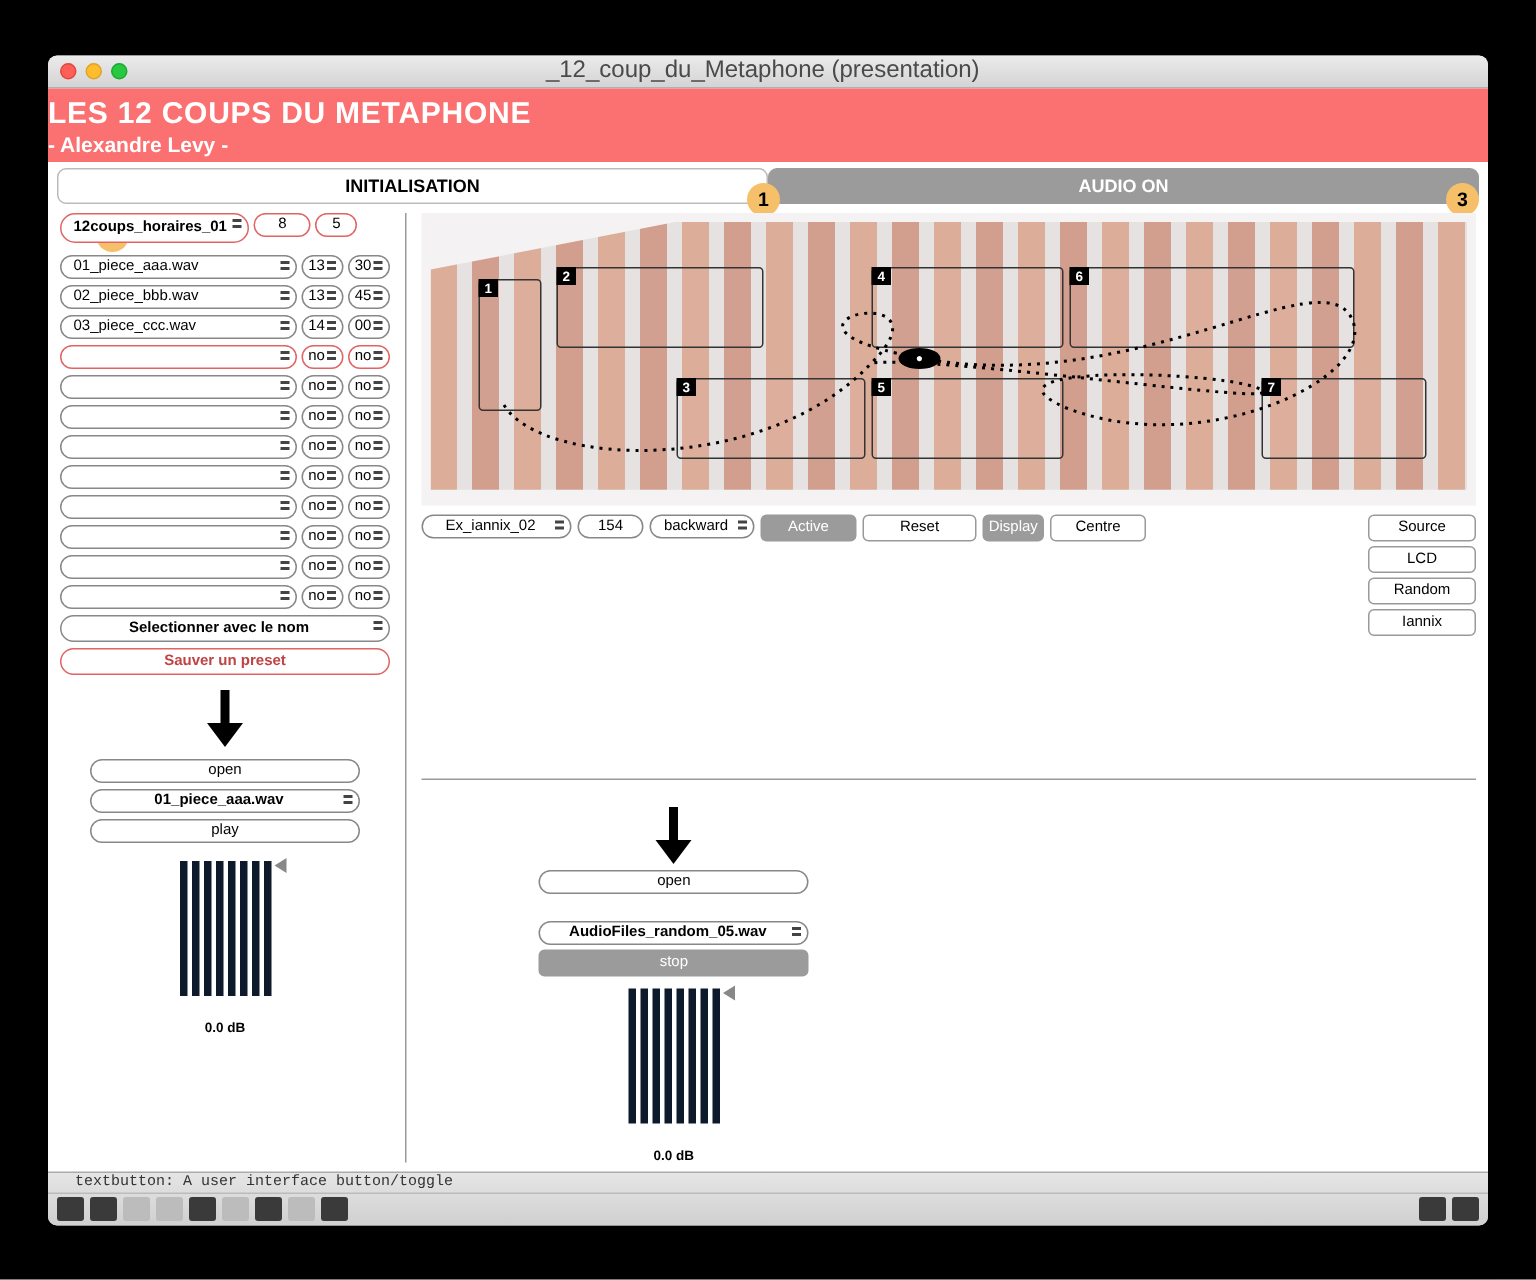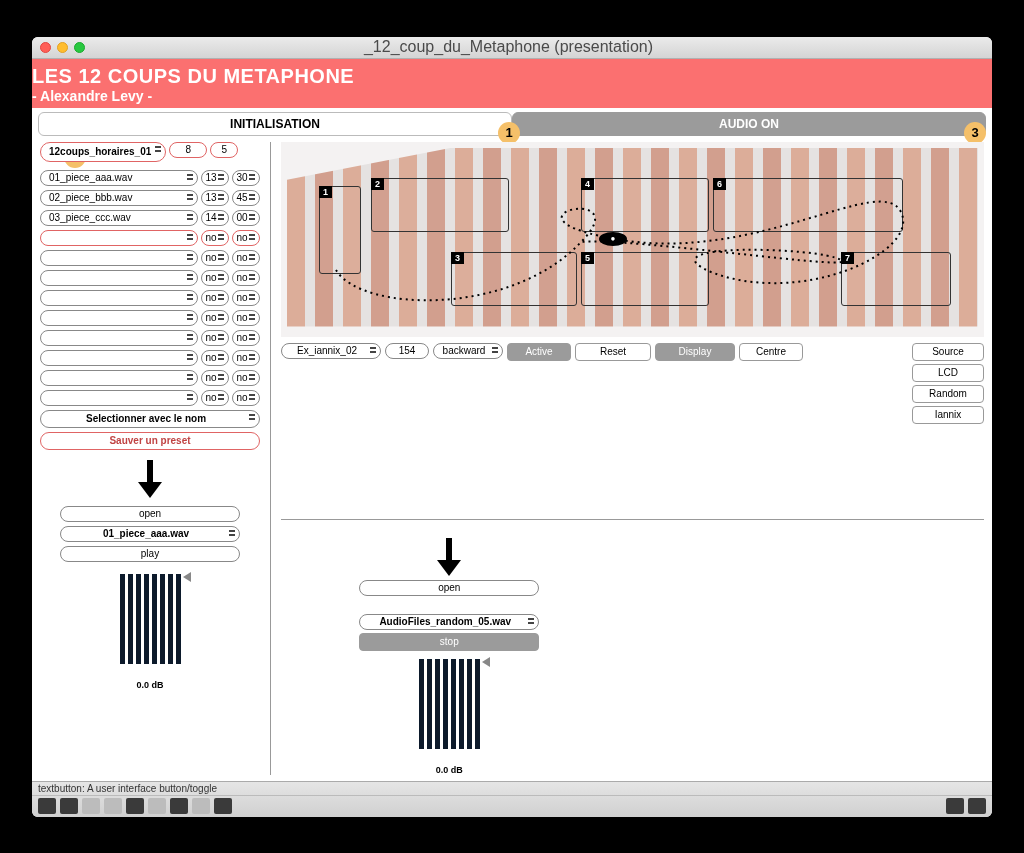--- a/index.html
+++ b/index.html
@@ -181,21 +181,21 @@
   .right-lower { display: flex; gap: 30px; margin-top: 6px; }
   .right-lower-col { flex: 1; display: flex; flex-direction: column; align-items: center; }
 
   .footer {
     background: linear-gradient(#e5e5e5, #d0d0d0);
     border-top: 1px solid #aaa;
     height: 36px;
     display: flex; flex-direction: column;
     font-size: 10px;
   }
-  .footer-status { padding: 1px 6px; color: #333; border-bottom: 1px solid #bbb;}
+  .footer-status { padding: 1px 18px; color: #333; border-bottom: 1px solid #bbb; font-family: Liberation Mono, monospace;}
   .footer-icons { flex: 1; display: flex; align-items: center; gap: 4px; padding: 0 6px; }
   .ficon { width: 18px; height: 16px; background: #3a3a3a; border-radius: 2px; }
   .ficon.lt { background: #bcbcbc; }
   .footer-spacer { flex: 1; }
 
   .divider-v { width: 1px; background: #999; align-self: stretch; }
 
   .wide-btn { width: 180px; }
 </style>
 </head>
@@ -361,21 +361,21 @@
         <div class="cursor-dot" style="left:318px; top:90px;">●</div>
       </div>
 
       <div style="display:flex; gap:6px;">
         <div class="traj-controls" style="flex:1">
           <div class="pill-drop" style="width:100px">Ex_iannix_02</div>
           <div class="pill" style="width:44px">154</div>
           <div class="pill-drop" style="width:70px">backward</div>
           <div class="btn-g btn-active" style="width:64px">Active</div>
           <div class="btn-g" style="width:76px">Reset</div>
-          <div class="btn-g btn-active" style="width:80px">Display</div>
+          <div class="btn-g btn-active" style="width:41px">Display</div>
           <div class="btn-g" style="width:64px">Centre</div>
         </div>
         <div class="right-side-stack">
           <div class="btn-g">Source</div>
           <div class="btn-g">LCD</div>
           <div class="btn-g">Random</div>
           <div class="btn-g">Iannix</div>
         </div>
       </div>
 

